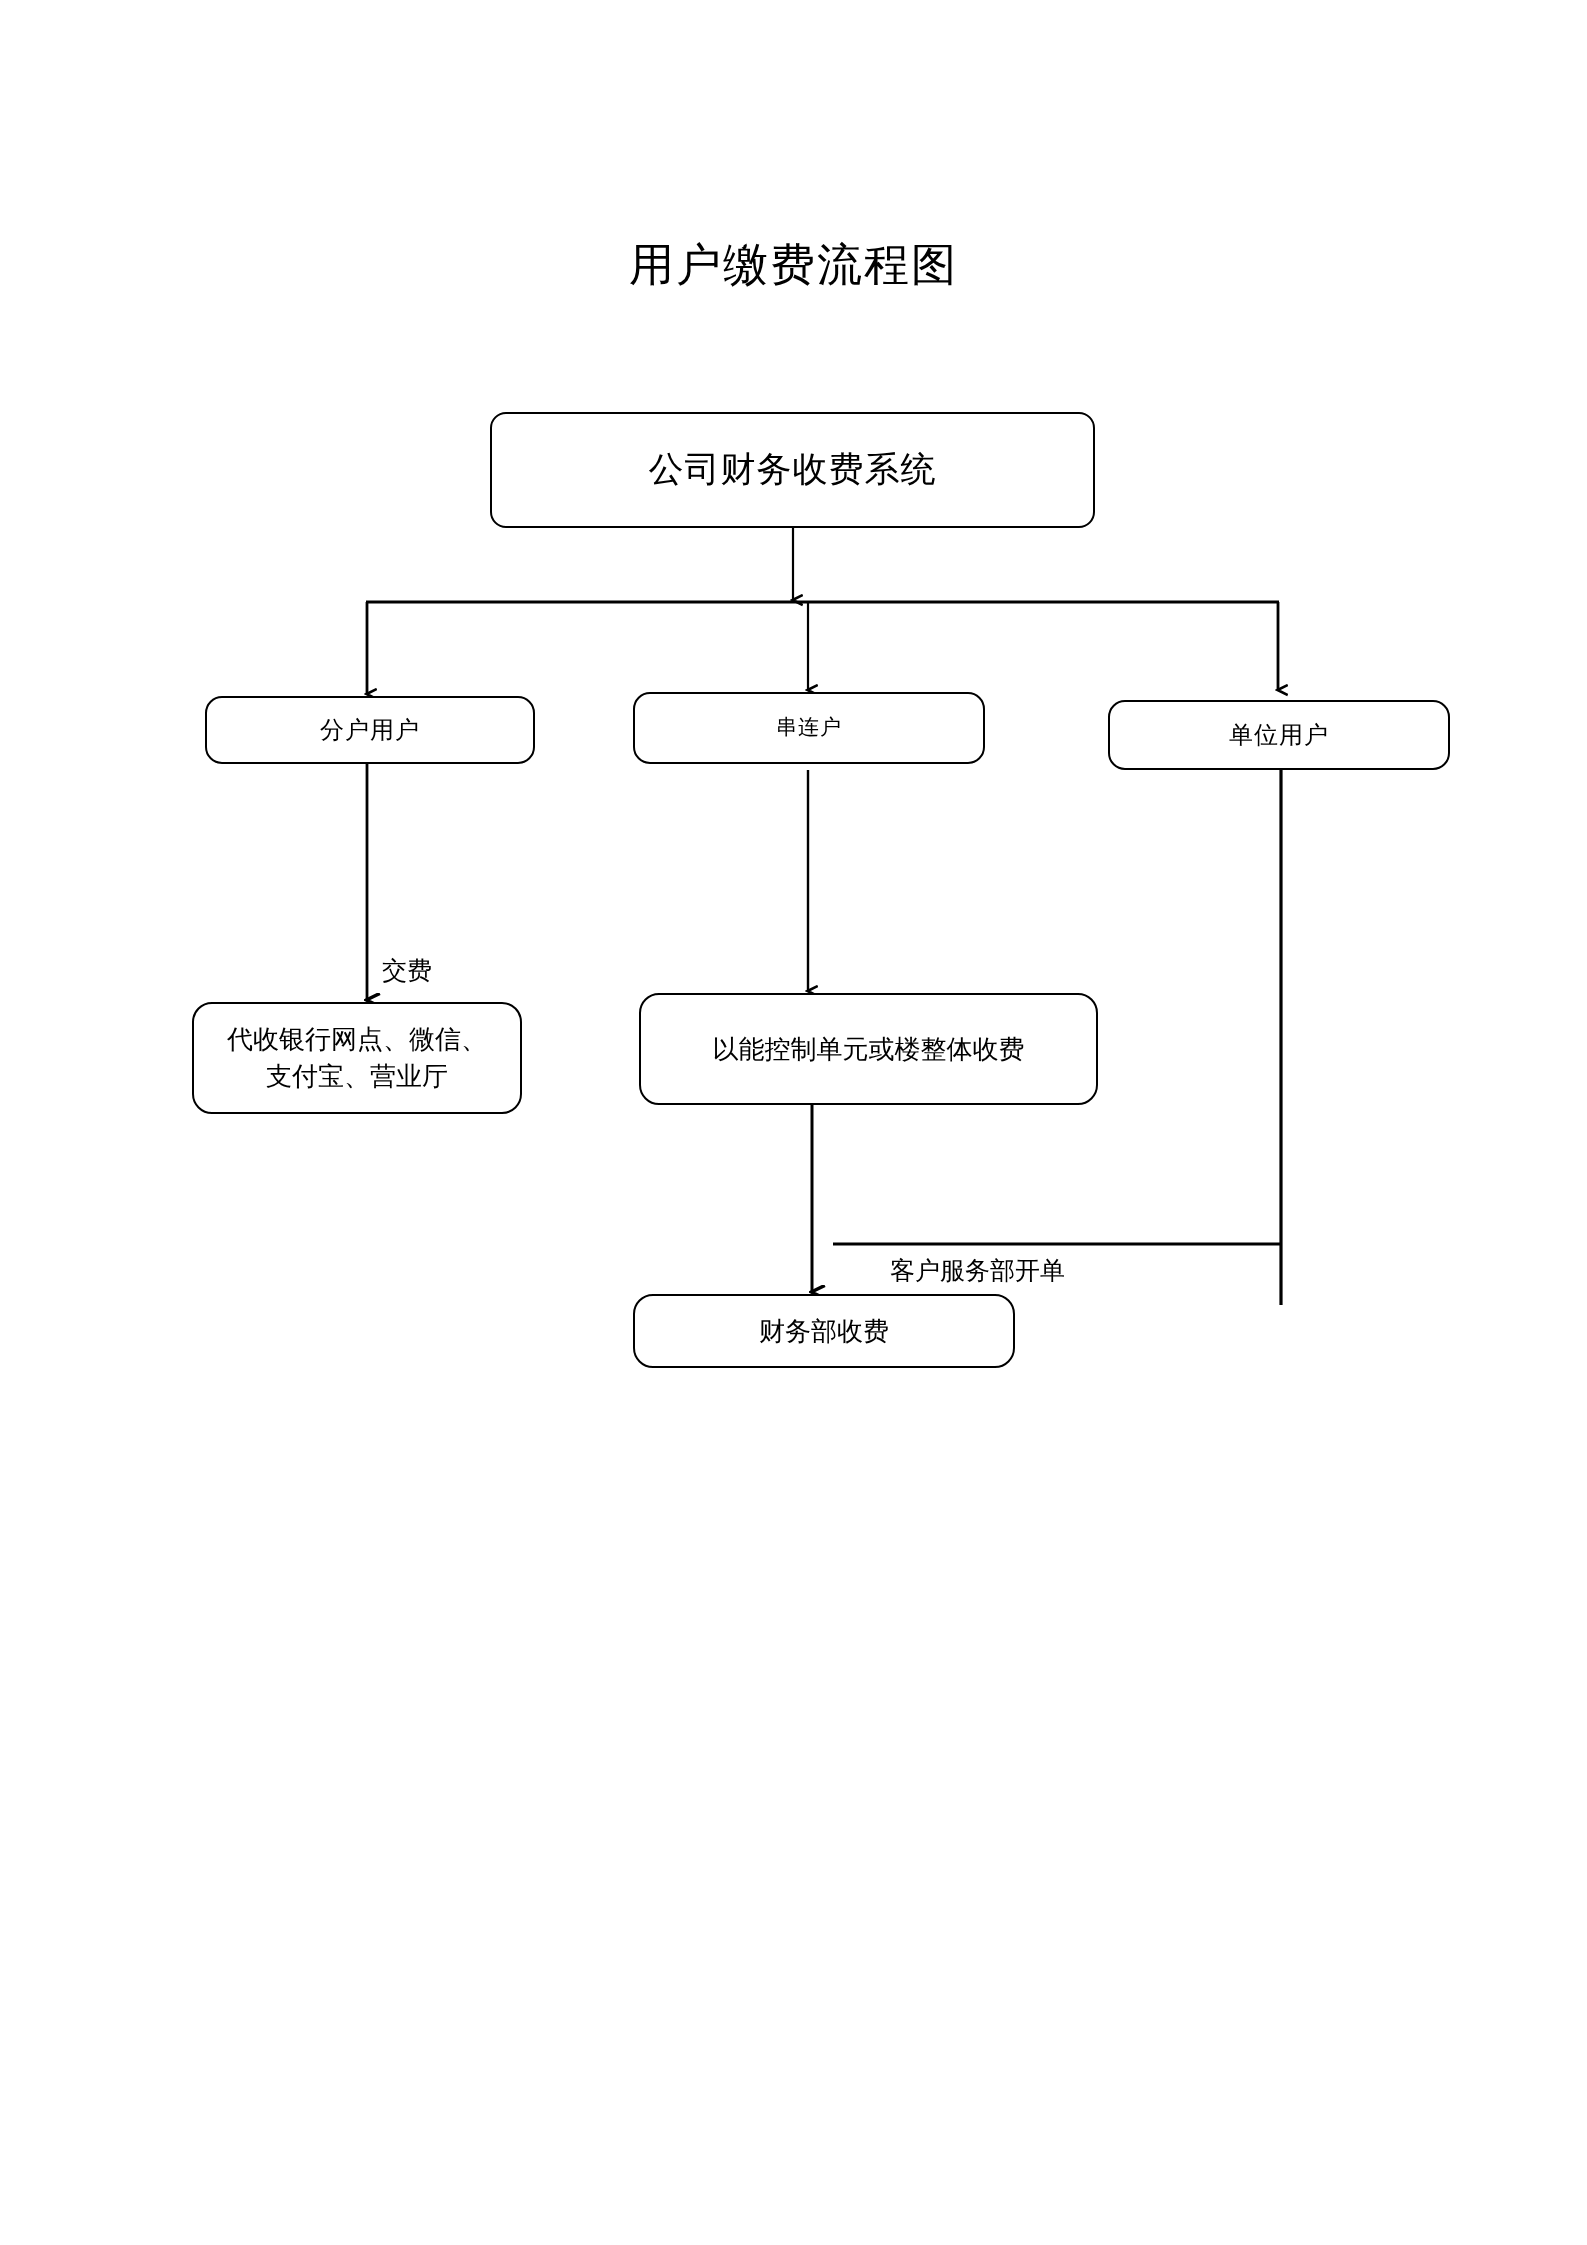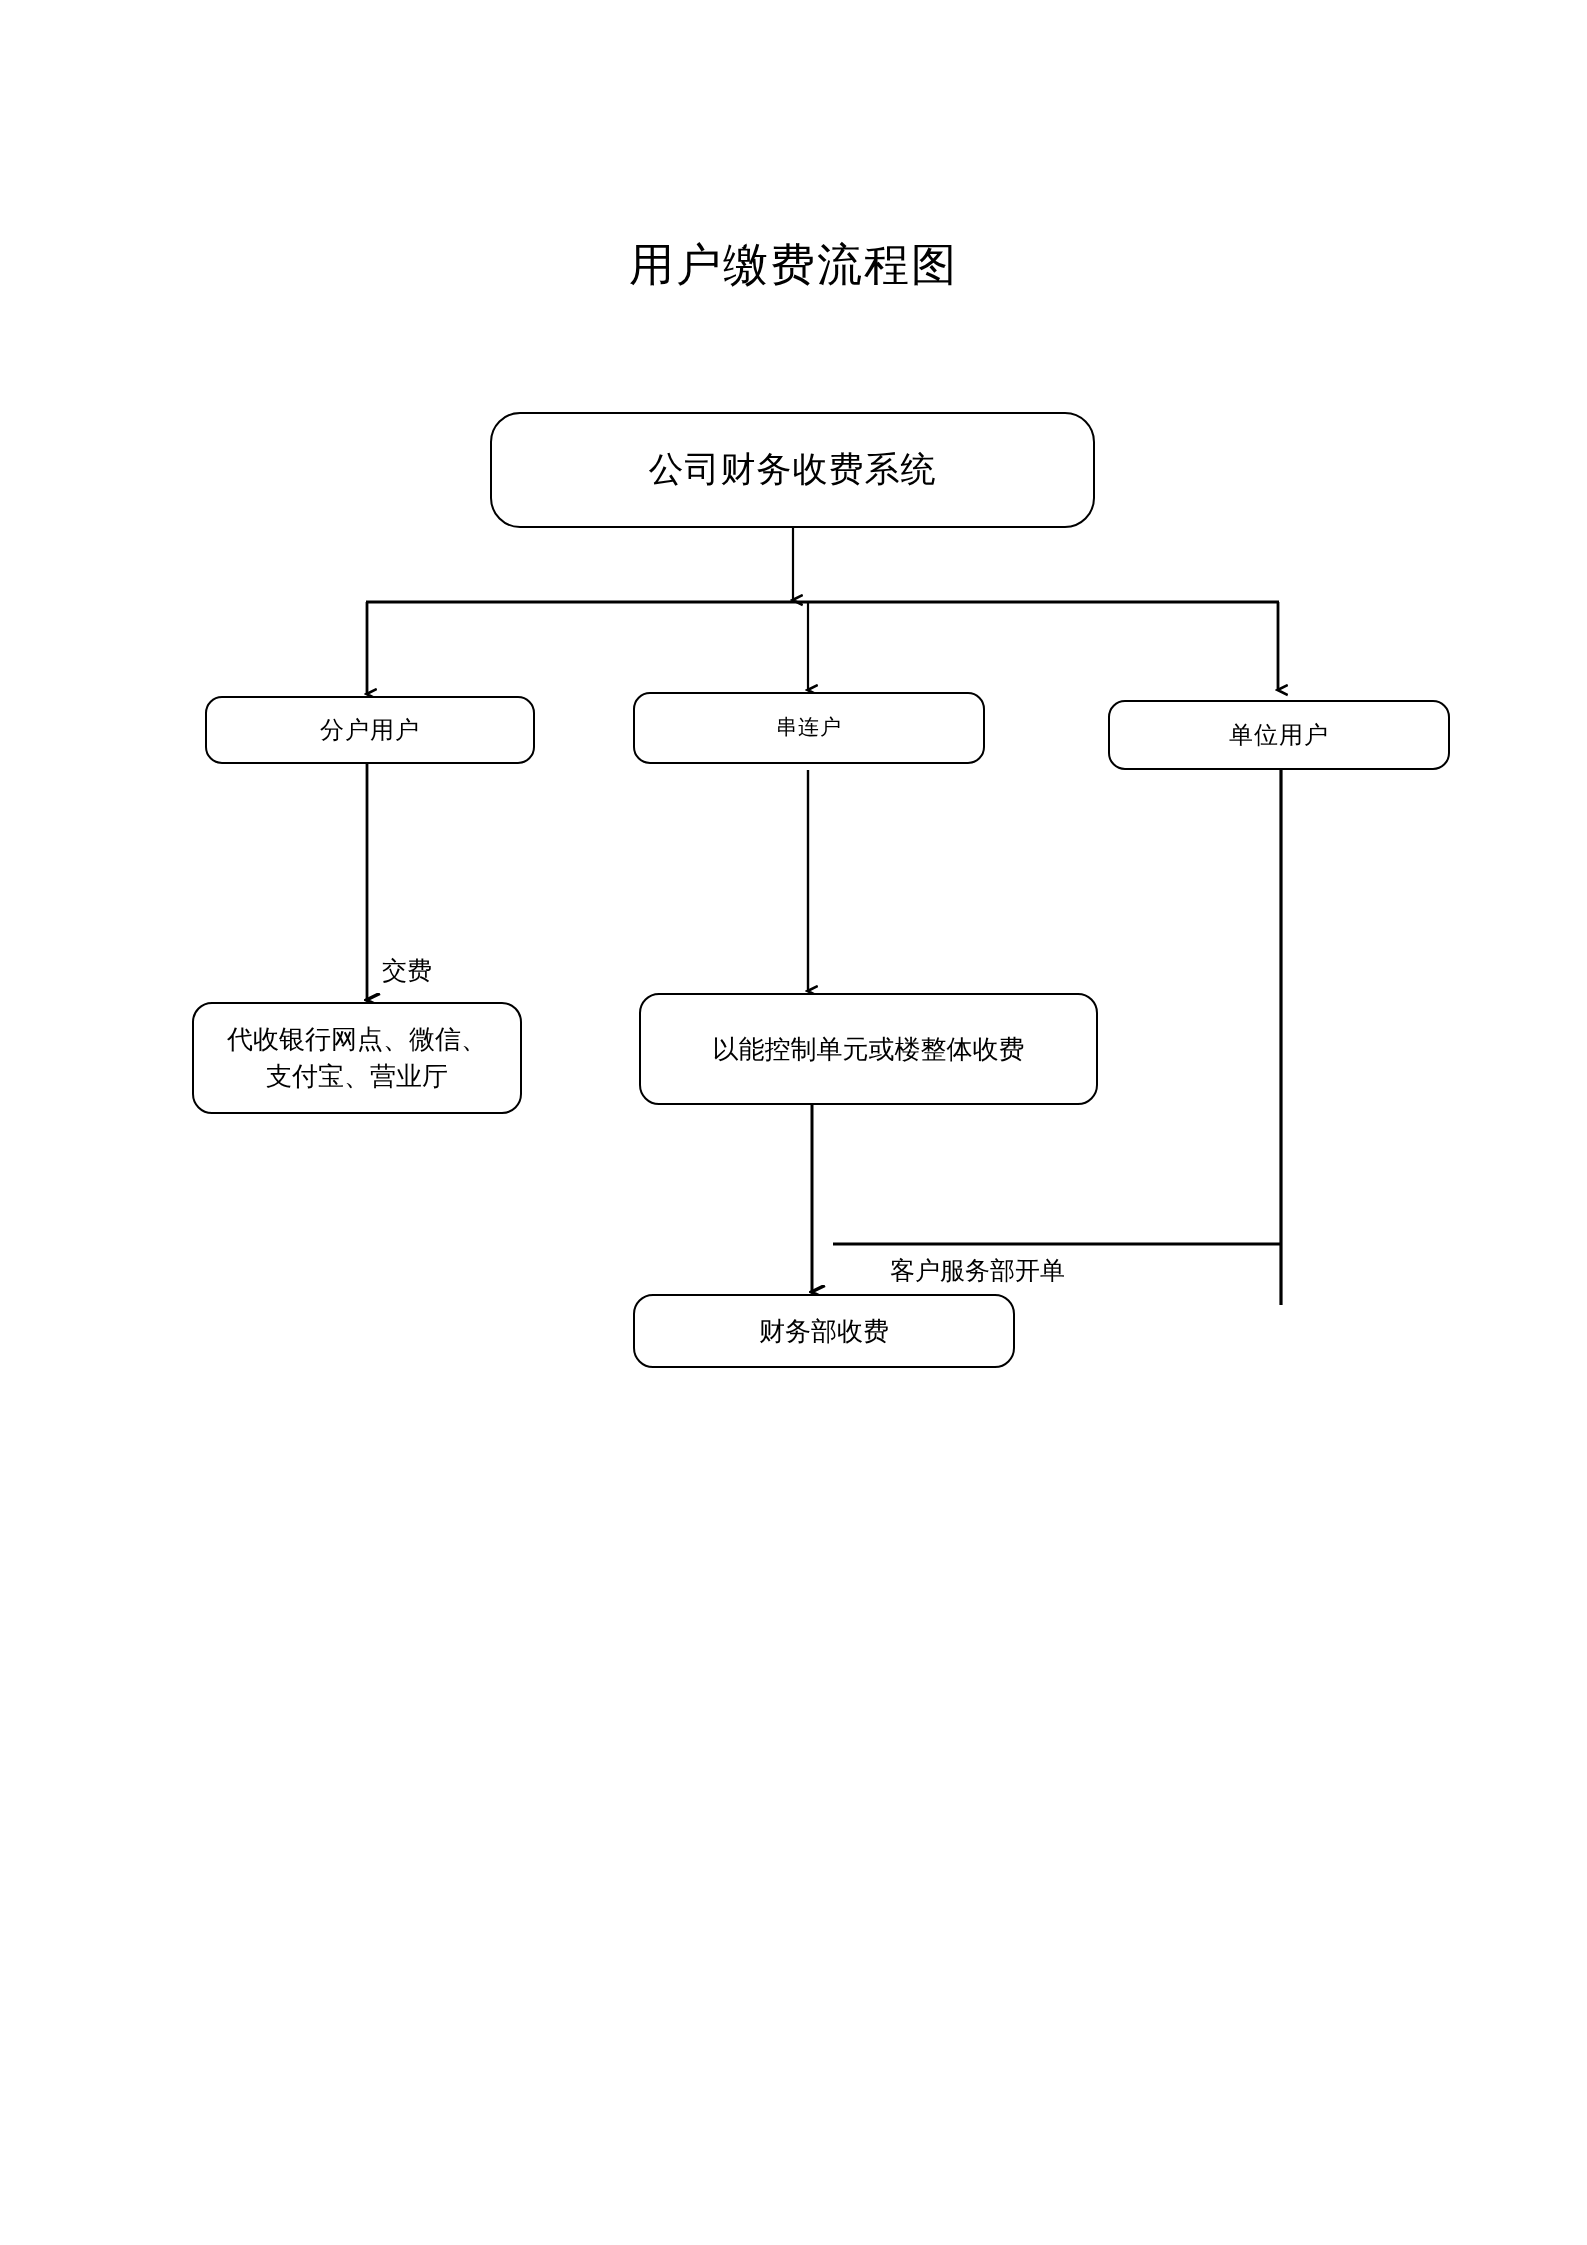--- a/index.html
+++ b/index.html
@@ -53,21 +53,21 @@
     line-height: 1.42;
     padding: 2px 8px;
   }
   .node-root {
     left: 490px;
     top: 412px;
     width: 605px;
     height: 116px;
     font-size: 35px;
     letter-spacing: 1px;
-    border-radius: 30px;
+    border-radius: 16px;
   }
   .node-sep {
     left: 205px;
     top: 696px;
     width: 330px;
     height: 68px;
     font-size: 24px;
     letter-spacing: 1px;
   }
   .node-series {

